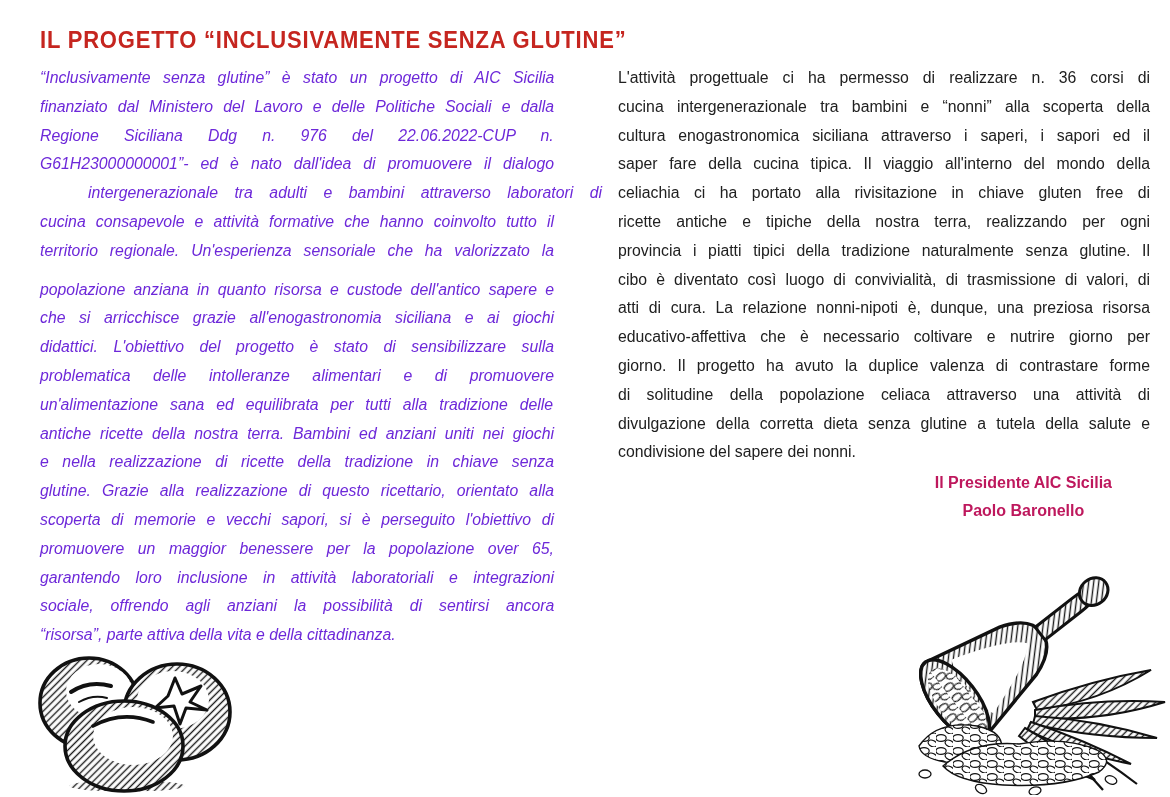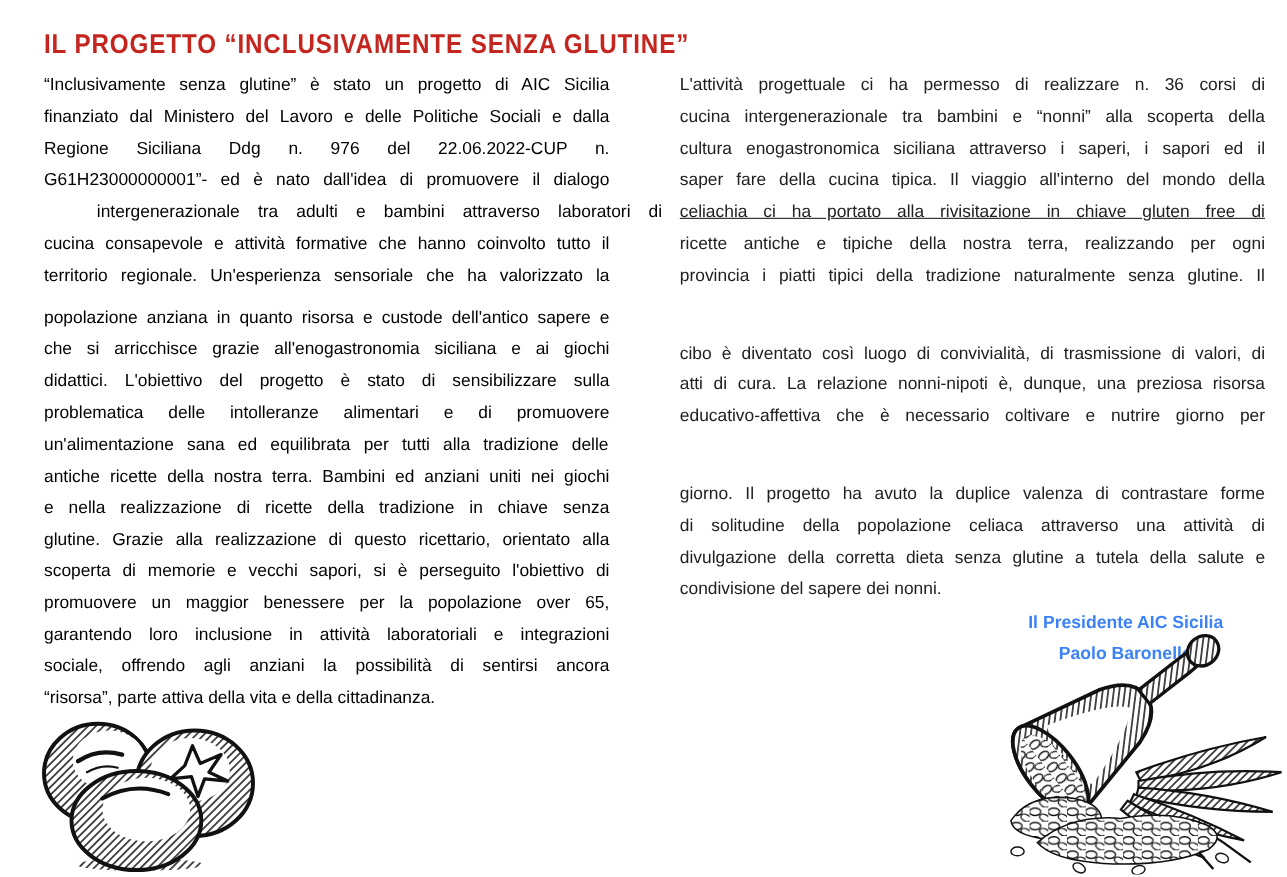--- a/index.html
+++ b/index.html
@@ -14,34 +14,34 @@
     transform:scaleY(1.12); transform-origin:left top; font-stretch:condensed;
   }
   .col {
     position:absolute; top:64px; font-size:15.8px; line-height:28.8px; color:#202020;
   }
   .col-left  { left:40px;  width:514px; }
   .col-right { left:618px; width:532px; }
   .jline { white-space:nowrap; }
   .signature {
     margin:2px 38px 0 auto; width:max-content; text-align:center;
-    font-weight:700; font-size:16px; line-height:28px; color:#3b82f6;
+    font-weight:700; font-size:16px; line-height:28px; color:#be185d;
   }
   .illus { position:absolute; }
   .illus-bread { left:27px;  top:646px; width:212px; height:147px; }
   .illus-scoop { left:885px; top:552px; width:285px; height:243px; }
 </style>
 </head>
 <body style="background: rgb(255, 255, 255);">
 
 <div class="page">
 
   <h1 class="title" style="color: rgb(197, 37, 31);">IL PROGETTO “INCLUSIVAMENTE SENZA GLUTINE”</h1>
 
-  <div class="col col-left" style="color: #000000;">
+  <div class="col col-left" style="color: #6d28d9; font-style: italic;">
     <div>
         <div class="jline" style="word-spacing: 8.03px;">“Inclusivamente senza glutine” è stato un progetto di AIC Sicilia</div>
         <div class="jline" style="word-spacing: 5.74px;">finanziato dal Ministero del Lavoro e delle Politiche Sociali e dalla</div>
         <div class="jline" style="word-spacing: 20.78px;">Regione Siciliana Ddg n. 976 del 22.06.2022-CUP n.</div>
         <div class="jline" style="word-spacing: 7.67px;">G61H23000000001”- ed è nato dall'idea di promuovere il dialogo</div>
         <div class="jline" style="word-spacing: 12.08px; margin-left: 48px;">intergenerazionale tra adulti e bambini attraverso laboratori di</div>
         <div class="jline" style="word-spacing: 5.69px;">cucina consapevole e attività formative che hanno coinvolto tutto il</div>
         <div class="jline" style="word-spacing: 7.52px;">territorio regionale. Un'esperienza sensoriale che ha valorizzato la</div>
         <div class="jline" style="word-spacing: 3.89px; margin-top: 10px;">popolazione anziana in quanto risorsa e custode dell'antico sapere e</div>
         <div class="jline" style="word-spacing: 9.11px;">che si arricchisce grazie all'enogastronomia siciliana e ai giochi</div>
@@ -58,27 +58,27 @@
         <div class="jline" style="word-spacing: 0px;">“risorsa”, parte attiva della vita e della cittadinanza.</div>
       </div>
   </div>
 
   <div class="col col-right" style="color: rgb(32, 32, 32);">
     <div>
         <div class="jline" style="word-spacing: 9.61px;">L'attività progettuale ci ha permesso di realizzare n. 36 corsi di</div>
         <div class="jline" style="word-spacing: 8.87px;">cucina intergenerazionale tra bambini e “nonni” alla scoperta della</div>
         <div class="jline" style="word-spacing: 8.38px;">cultura enogastronomica siciliana attraverso i saperi, i sapori ed il</div>
         <div class="jline" style="word-spacing: 7.32px;">saper fare della cucina tipica. Il viaggio all'interno del mondo della</div>
-        <div class="jline" style="word-spacing: 10.08px; text-decoration: underline;">celiachia ci ha portato alla rivisitazione in chiave gluten free di</div>
+        <div class="jline" style="word-spacing: 10.08px;">celiachia ci ha portato alla rivisitazione in chiave gluten free di</div>
         <div class="jline" style="word-spacing: 10.72px;">ricette antiche e tipiche della nostra terra, realizzando per ogni</div>
         <div class="jline" style="word-spacing: 7.3px;">provincia i piatti tipici della tradizione naturalmente senza glutine. Il</div>
-        <div class="jline" style="word-spacing: 4.78px; margin-top: 42px;">cibo è diventato così luogo di convivialità, di trasmissione di valori, di</div>
+        <div class="jline" style="word-spacing: 4.78px;">cibo è diventato così luogo di convivialità, di trasmissione di valori, di</div>
         <div class="jline" style="word-spacing: 5.25px;">atti di cura. La relazione nonni-nipoti è, dunque, una preziosa risorsa</div>
         <div class="jline" style="word-spacing: 9.9px;">educativo-affettiva che è necessario coltivare e nutrire giorno per</div>
-        <div class="jline" style="word-spacing: 6.92px; margin-top: 42px;">giorno. Il progetto ha avuto la duplice valenza di contrastare forme</div>
+        <div class="jline" style="word-spacing: 6.92px;">giorno. Il progetto ha avuto la duplice valenza di contrastare forme</div>
         <div class="jline" style="word-spacing: 11.94px;">di solitudine della popolazione celiaca attraverso una attività di</div>
         <div class="jline" style="word-spacing: 5.87px;">divulgazione della corretta dieta senza glutine a tutela della salute e</div>
         <div class="jline" style="word-spacing: 0px;">condivisione del sapere dei nonni.</div>
       </div>
     <div class="signature">
       <div>Il Presidente AIC Sicilia</div>
       <div>Paolo Baronello</div>
     </div>
   </div>
 

